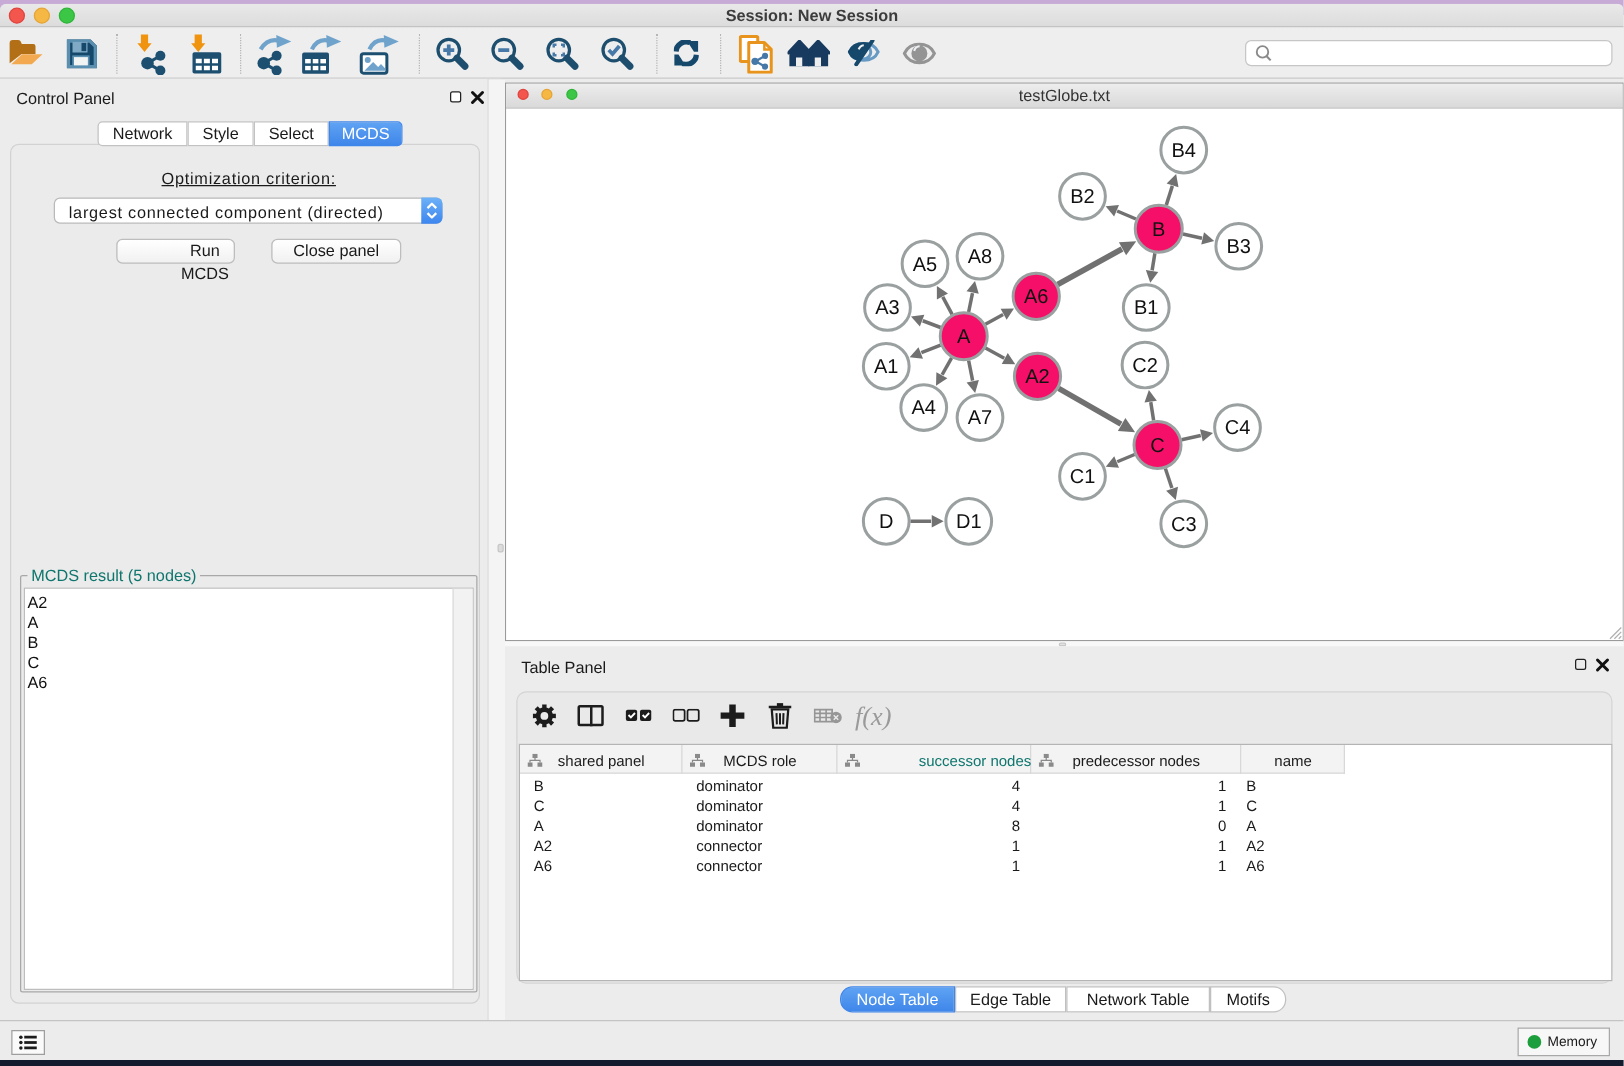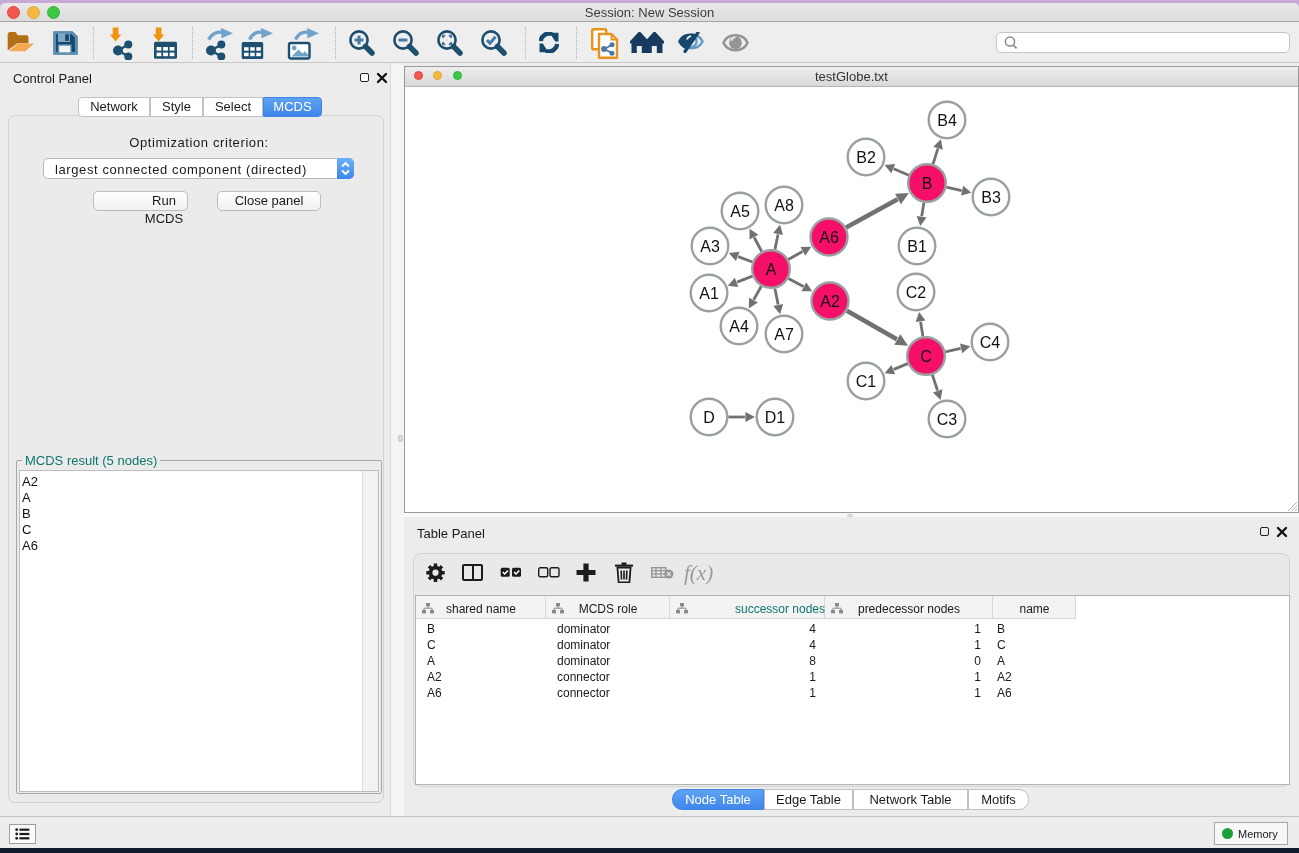--- a/index.html
+++ b/index.html
@@ -12,21 +12,21 @@
 .btab{position:absolute;top:789px;height:21px;background:#fff;border:1px solid #c0c0c0;font-size:13px;color:#1a1a1a;text-align:center;line-height:19px;}
 </style></head><body>
 <div id="root">
 
 <div class="abs" style="left:0;top:0;width:1299px;height:12px;background:#c7abd6;"></div>
 
 <div class="abs" style="left:0;top:3px;width:1299px;height:19px;background:linear-gradient(#e9e9e9,#dcdcdc);border-bottom:1px solid #a6a6a6;border-radius:5px 5px 0 0;"></div>
 <div class="abs tl" style="left:7px;top:6px;background:#f2564d;border:0.5px solid #e0443d;"></div>
 <div class="abs tl" style="left:27px;top:6px;background:#f6b844;border:0.5px solid #e5a436;"></div>
 <div class="abs tl" style="left:47px;top:6px;background:#3cc645;border:0.5px solid #2fb53a;"></div>
-<div class="abs" style="left:0;top:5px;width:1299px;text-align:center;font-size:13px;color:#3c3c3c;">Session: New Session</div>
+<div class="abs" style="left:0;top:5px;width:1299px;text-align:center;font-size:13px;color:#3c3c3c;font-weight:bold;">Session: New Session</div>
 
 <div class="abs" style="left:0;top:22px;width:1299px;height:41px;background:#eeeeee;border-bottom:1px solid #c9c9c9;"></div>
 <div class="sep" style="left:93px;"></div>
 <div class="sep" style="left:192px;"></div>
 <div class="sep" style="left:335px;"></div>
 <div class="sep" style="left:525px;"></div>
 <div class="sep" style="left:576px;"></div>
 
 <svg class="abs" style="left:7px;top:31px;" width="28" height="22" viewBox="0 0 28 22">
       <path d="M0.7 19.5 L0.7 3.5 Q0.7 1 3.2 1 L7.6 1 Q9.1 1 9.7 2.4 L10.4 4.2 L19.6 4.2 Q21.4 4.2 21.4 6 L21.4 12.2 L10.3 12.2 Z" fill="#b36f15"></path>
@@ -177,21 +177,21 @@
 <svg class="abs" style="left:376px;top:72px;" width="12" height="12" viewBox="0 0 12 12">
       <path d="M2 2 L10 10 M10 2 L2 10" stroke="#111" stroke-width="2.4" stroke-linecap="round"></path>
     </svg>
 
 <div class="abs" style="left:8px;top:115px;width:376px;height:688px;background:#ebebeb;border:1px solid #d2d2d2;border-radius:7px;"></div>
 <div class="tab" style="left:78px;width:72px;border-radius:4px 0 0 4px;">Network</div>
 <div class="tab" style="left:150px;width:53px;">Style</div>
 <div class="tab" style="left:203px;width:60px;">Select</div>
 <div class="tab" style="left:263px;width:59px;background:linear-gradient(#5ea3f3,#3f86ea);border-color:#3f86ea;color:#fff;border-radius:0 4px 4px 0;">MCDS</div>
 
-<div class="abs" style="left:119px;top:135px;width:160px;text-align:center;font-size:13px;letter-spacing:0.6px;color:#1a1a1a;">Optimization criterion:</div>
+<div class="abs" style="left:119px;top:135px;width:160px;text-align:center;font-size:13px;letter-spacing:0.6px;color:#1a1a1a;text-decoration:underline;">Optimization criterion:</div>
 
 <div class="abs" style="left:43px;top:158px;width:311px;height:21px;background:#fff;border:1px solid #b9b9b9;border-radius:5px;"></div>
 <div class="abs" style="left:337px;top:158px;width:17px;height:21px;background:linear-gradient(#6db1f7,#3c86ef);border-radius:0 5px 5px 0;"></div>
 <svg class="abs" style="left:339px;top:161px;" width="13" height="15" viewBox="0 0 13 15">
       <path d="M3 5.5 L6.5 2 L10 5.5" fill="none" stroke="#fff" stroke-width="1.8" stroke-linejoin="round"></path>
       <path d="M3 9.5 L6.5 13 L10 9.5" fill="none" stroke="#fff" stroke-width="1.8" stroke-linejoin="round"></path>
     </svg>
 <div class="abs" style="left:55px;top:162px;font-size:13px;letter-spacing:0.6px;color:#1a1a1a;">largest connected component (directed)</div>
 
 <div class="btn" style="left:93px;top:191px;width:95px;height:20px;line-height:18px;padding-left:47px;">Run MCDS</div>
@@ -350,21 +350,21 @@
       <line x1="5" y1="1.7" x2="5" y2="11.3" stroke="#969696" stroke-width="1.3"></line>
       <line x1="9.9" y1="1.7" x2="9.9" y2="11.3" stroke="#969696" stroke-width="1.3"></line>
       <circle cx="17.8" cy="8" r="4.6" fill="#969696"></circle>
       <path d="M16 6.2 L19.6 9.8 M19.6 6.2 L16 9.8" stroke="#e9e9e9" stroke-width="1.2"></path>
     </svg>
 <div class="abs" style="left:684px;top:561px;font-family:'Liberation Serif',serif;font-style:italic;font-size:21px;color:#9a9a9a;"><i>f(x)</i></div>
 
 <div class="abs" style="left:415px;top:595px;width:875px;height:190px;background:#fff;border:1px solid #b4b4b4;"></div>
 <div class="abs" style="left:416px;top:596px;width:660px;height:23px;background:#f3f3f3;border-bottom:1px solid #d8d8d8;"></div>
 <div class="abs" style="left:416px;top:596px;width:130px;height:23px;border-right:1px solid #d8d8d8;"></div>
-<div class="abs" style="left:416px;top:602px;width:130px;text-align:center;font-size:12px;color:#1a1a1a;">shared name</div>
+<div class="abs" style="left:416px;top:602px;width:130px;text-align:center;font-size:12px;color:#1a1a1a;">shared panel</div>
 <svg class="abs" style="left:422px;top:603px;" width="12" height="11" viewBox="0 0 12 11">
       <g fill="#8a8a8a">
         <rect x="4" y="0" width="4" height="3.4"></rect>
         <rect x="0" y="7" width="4" height="3.4"></rect>
         <rect x="8" y="7" width="4" height="3.4"></rect>
       </g>
       <g stroke="#8a8a8a" stroke-width="1">
         <path d="M6 3.4 L6 5.2 M2 7 L2 5.2 L10 5.2 L10 7" fill="none"></path>
       </g>
     </svg>

